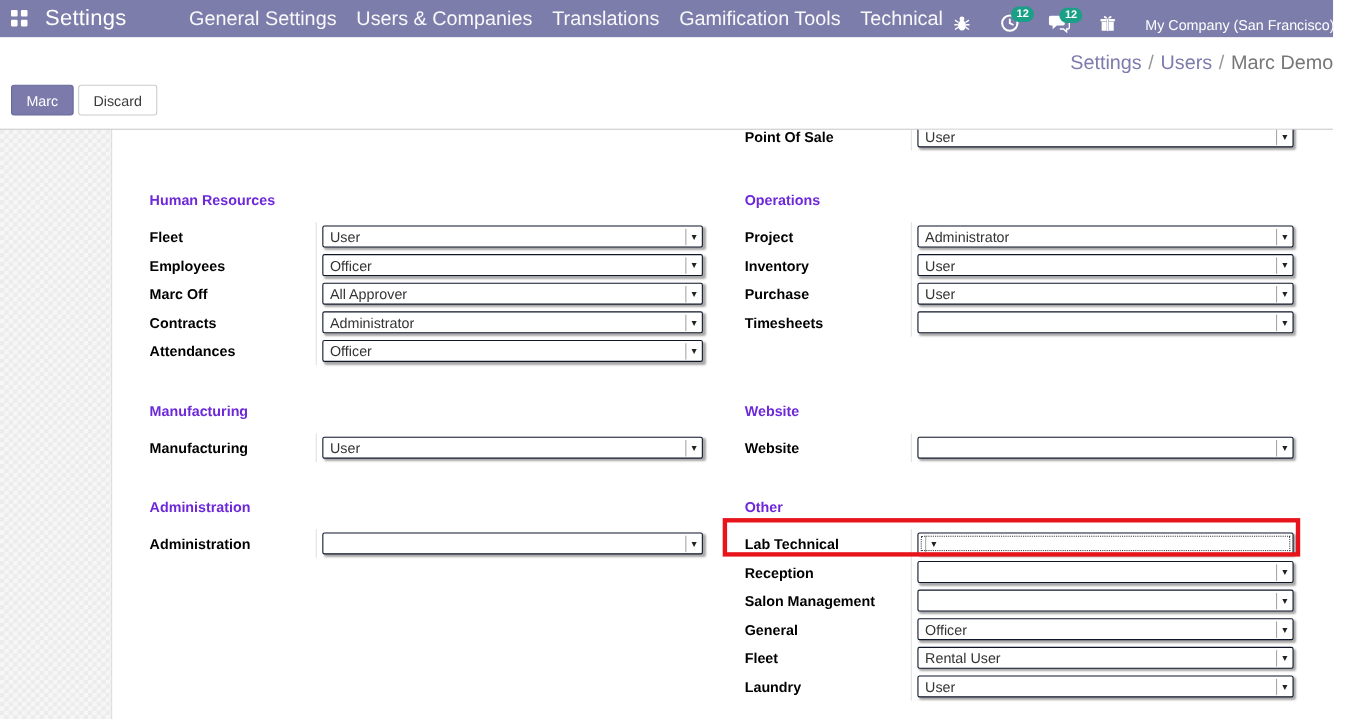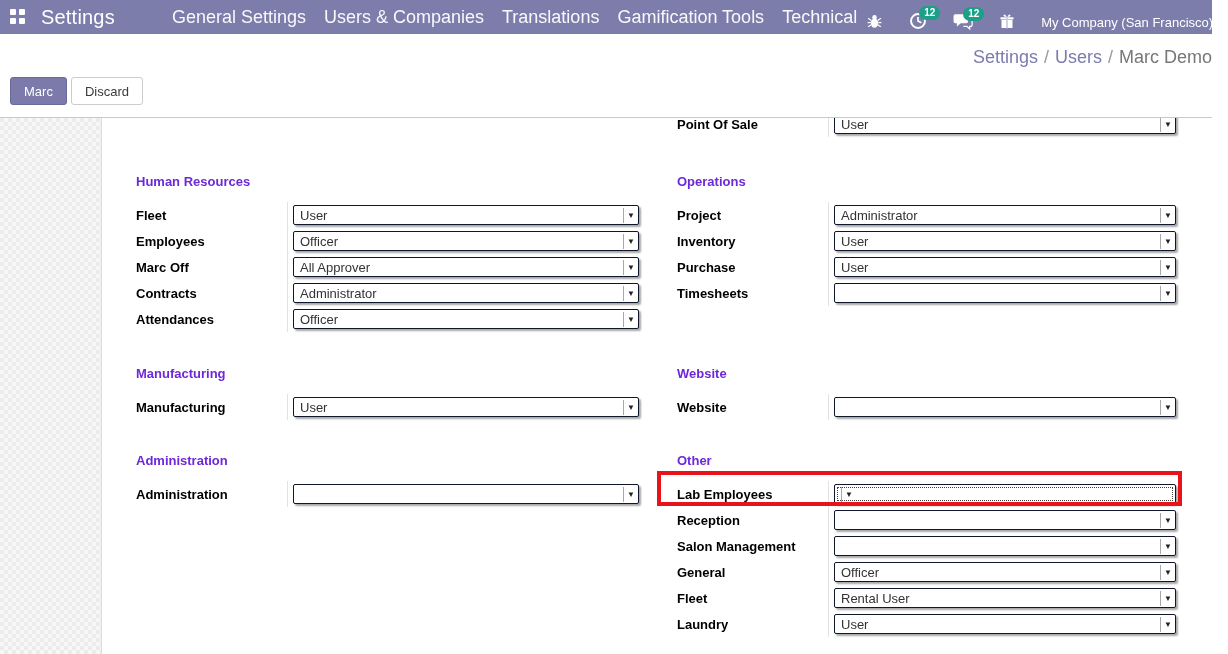--- a/index.html
+++ b/index.html
@@ -289,21 +289,21 @@
                 <span class="val"></span>
                 <span class="arrow">▼</span>
               </div>
             </div>
         </div>
       </section>
 
       <section class="group col-right" style="top:333px">
         <h2>Other</h2>
         <div class="row">
-          <label>Lab Employees</label>
+          <label>Lab Technical</label>
           <div class="cell">
               <div class="selectbox focused">
                 <span class="arrow">▼</span>
               </div>
             </div>
         </div>
         <div class="row">
           <label>Reception</label>
           <div class="cell">
               <div class="selectbox">

